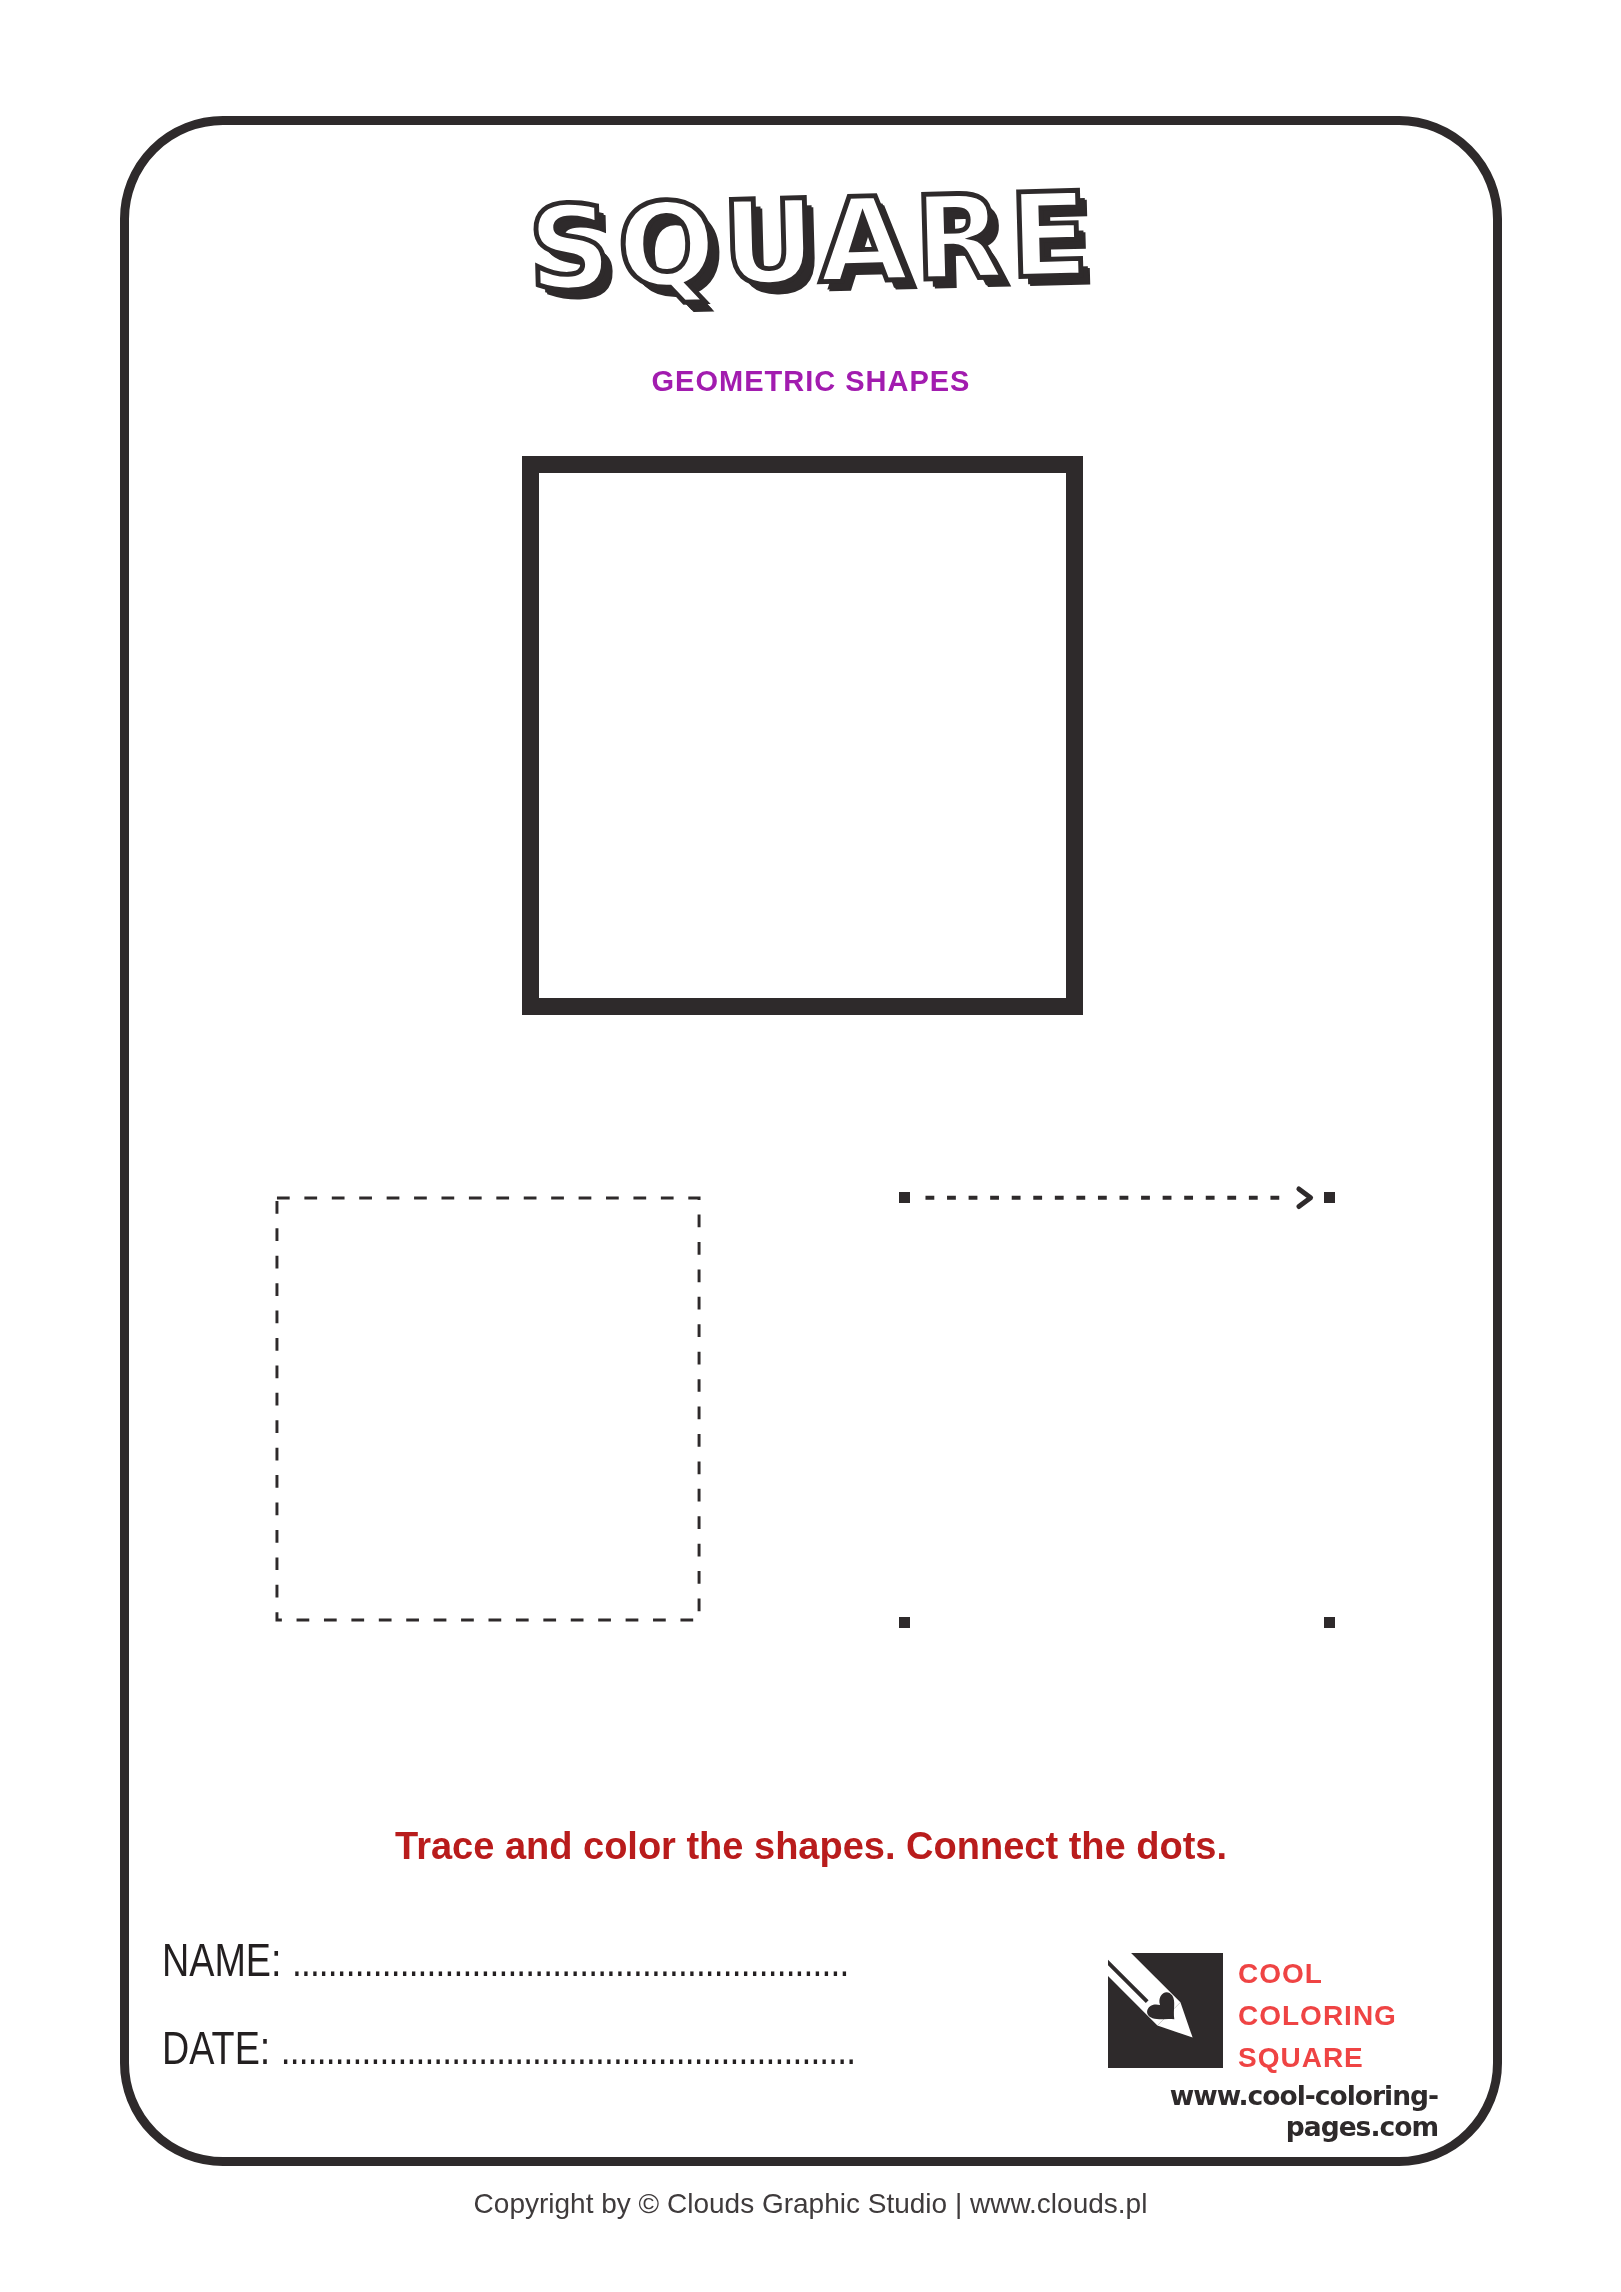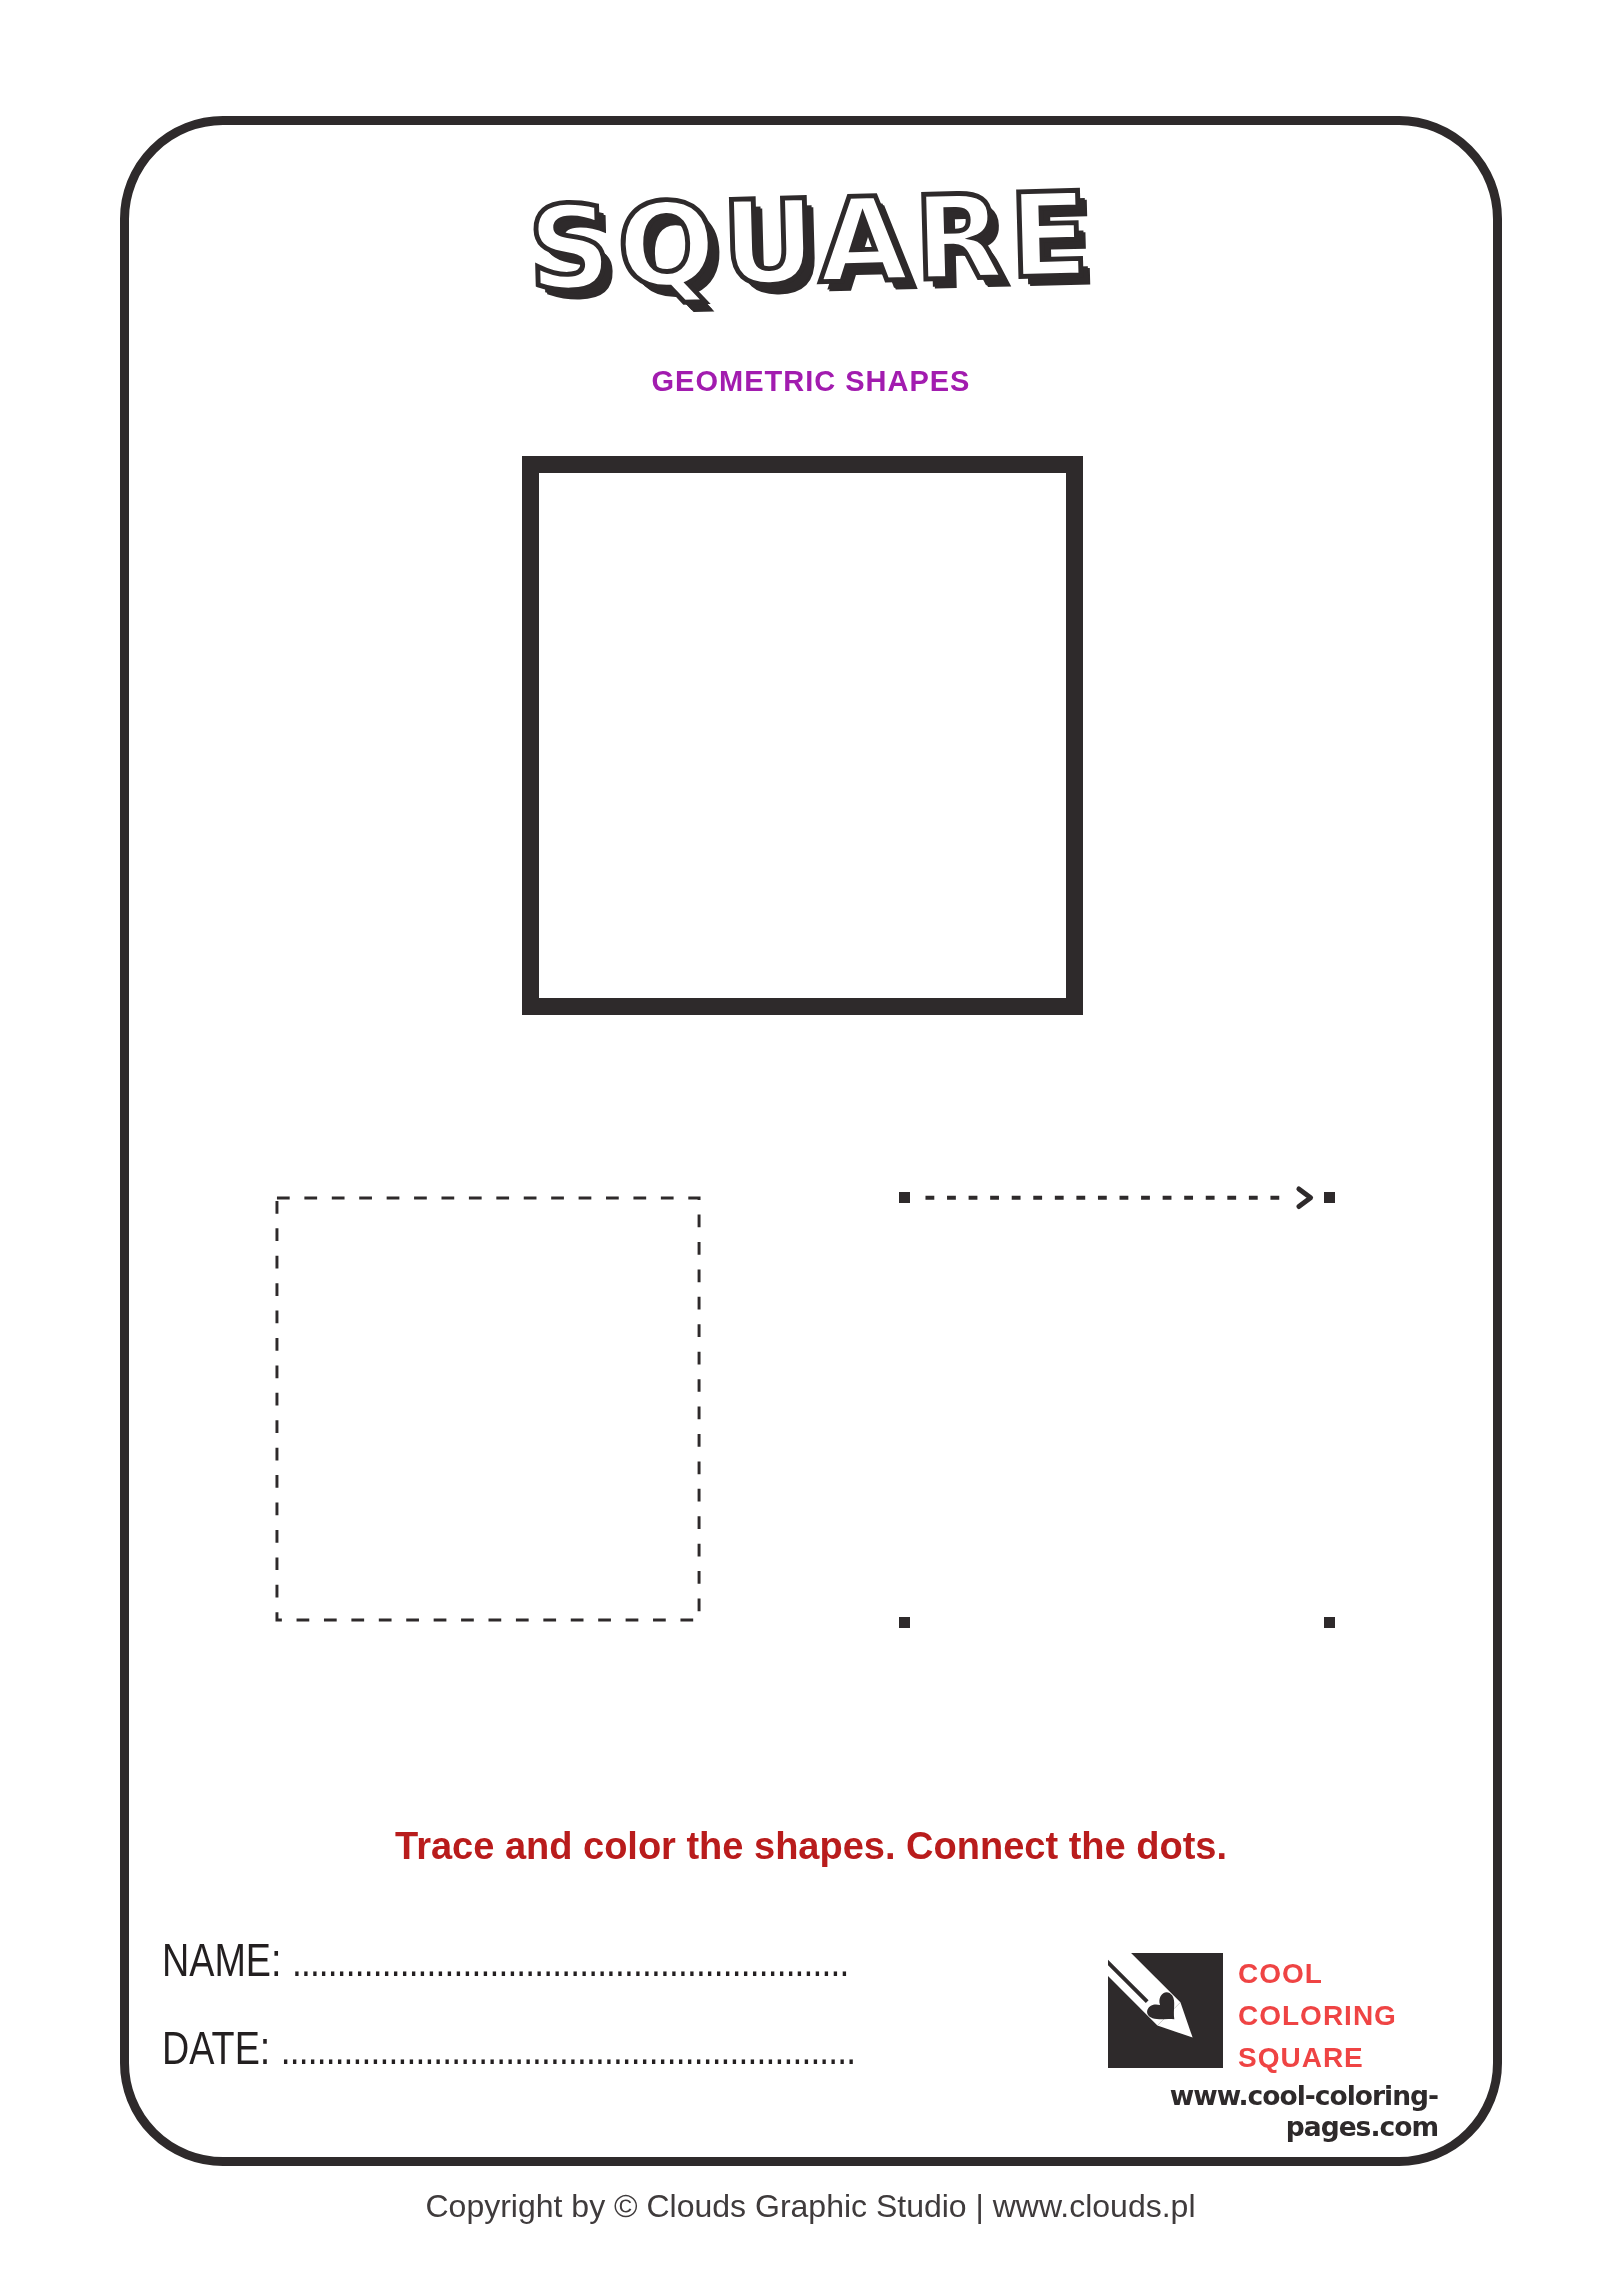--- a/index.html
+++ b/index.html
@@ -74,21 +74,21 @@
   }
   .website {
     left: 1100px; top: 2080px; width: 338px; text-align: right;
     font-family: "DejaVu Sans", sans-serif;
     font-size: 26.5px; font-weight: bold; color: #2e2a2b; letter-spacing: -1px;
   }
 
   
   .footer {
     left: 0px; top: 2188px; width: 1621px; text-align: center;
-    font-size: 32px; color: #3f3b3c;
+    font-size: 28px; color: #3f3b3c;
   }
 </style>
 </head>
 <body>
 
 <div class="abs sheet-frame"></div>
 
 <div class="abs title-wrap">
   <span class="bubble-title">SQUARE</span>
 </div>

